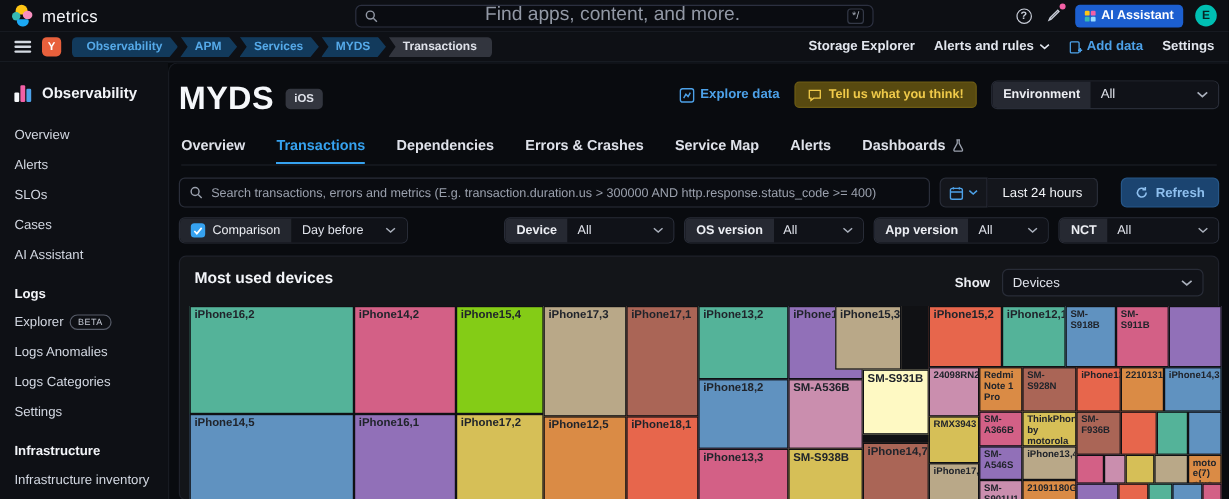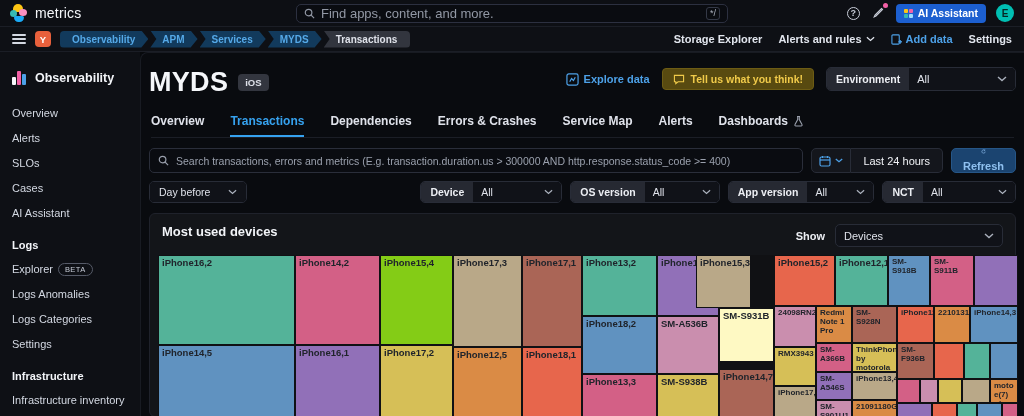--- a/index.html
+++ b/index.html
@@ -13,21 +13,21 @@
   .brand { display:flex; align-items:center; gap:7px; width:250px; }
   .logo { position:relative; width:18px; height:18px; }
   .logo i { position:absolute; border-radius:50%; }
   .logo .l1 { width:10px; height:8px; left:3px; top:0; background:#fec514; border-radius:6px 6px 2px 2px;}
   .logo .l2 { width:7px; height:7px; left:0; top:6px; background:#36b9b3; }
   .logo .l3 { width:8px; height:7px; right:1px; top:5px; background:#f990c0; }
   .logo .l4 { width:10px; height:6px; left:4px; bottom:0; background:#1ba9f5; border-radius:2px 2px 6px 6px;}
   .brand-name { font-size:14px; color:#f5f7fa; letter-spacing:.2px; }
   .topsearch { flex:1; max-width:432px; height:19px; background:#0a0c11; border:1px solid #2c3040;
     border-radius:5px; display:flex; align-items:center; padding:0 7px; gap:6px; margin:0 auto; }
-  .topsearch .ph { font-size:13px; color:#9298a5; flex:1; }
+  .topsearch .ph { font-size:16px; color:#9298a5; flex:1;text-align:center; }
   .kbd { font-size:9px; color:#aab0bc; border:1px solid #343947; border-radius:3px; padding:0 3px; line-height:11px; }
   .top-right { display:flex; align-items:center; gap:10px; width:250px; justify-content:flex-end; }
   .iconbtn { position:relative; width:16px; height:16px; display:flex; align-items:center; justify-content:center;
     color:#c8cdd8; font-size:11px; cursor:pointer; }
   .dot { position:absolute; top:-2px; right:-2px; width:5px; height:5px; border-radius:50%; background:#f360a6; }
   .ai-btn { display:flex; align-items:center; gap:5px; background:#1c5fd0; border:none; border-radius:4px;
     height:19px; padding:0 8px; color:#fff; font-size:10.5px; font-weight:bold; cursor:pointer; }
   .ai-glyph { display:grid; grid-template-columns:4px 4px; grid-gap:1px; }
   .ai-glyph i { width:4px; height:4px; border-radius:1px; }
   .avatar { width:18px; height:18px; border-radius:50%; background:#00bfb3; color:#062624; font-size:10px;
@@ -85,21 +85,21 @@
   
   .searchrow { display:flex; align-items:center; gap:8px; margin:10px 0 0 0; }
   .query-input { flex:1; height:25px; background:#0a0c11; border:1px solid #2a2e3a; border-radius:5px;
     display:flex; align-items:center; gap:7px; padding:0 8px; }
   .query-input .ph { font-size:10.5px; color:#9aa0ad; white-space:nowrap; overflow:hidden; }
   .datebtn { height:25px; background:#14161c; border:1px solid #282c37; border-radius:5px 0 0 5px; display:flex;
     align-items:center; gap:4px; padding:0 7px; cursor:pointer; }
   .timetxt { height:25px; background:#14161c; border:1px solid #282c37; border-left:none; border-radius:0 5px 5px 0;
     display:flex; align-items:center; padding:0 12px; font-size:11px; color:#f0f2f6; cursor:pointer; }
   .refresh { height:25px; background:#1b4470; border:1px solid #265687; color:#8fc0ef; font-weight:bold; font-size:11px;
-    border-radius:5px; display:flex; align-items:center; gap:6px; padding:0 11px; margin-left:0; cursor:pointer; font-family:inherit;flex-direction:column;}
+    border-radius:5px; display:flex; align-items:center; gap:6px; padding:0 11px; margin-left:11px; cursor:pointer; font-family:inherit;}
 
   
   .filterrow { display:flex; align-items:center; margin:8px 0 0 0; gap:8px; }
   .compare-group { display:flex; align-items:stretch; height:22px; border:1px solid #282c37; border-radius:5px; overflow:hidden; }
   .compare-left { background:#23262e; display:flex; align-items:center; gap:6px; padding:0 9px; }
   .checkbox { width:12px; height:12px; border-radius:3px; background:#36a2ef; display:flex; align-items:center; justify-content:center; cursor:pointer; }
   .compare-label { font-size:10.5px; color:#eceef3; }
   .compare-sel { background:#101218; display:flex; align-items:center; gap:18px; padding:0 9px; font-size:10.5px; color:#dfe2ea; cursor:pointer;text-align:right; }
   .rt-filters { margin-left:auto; display:flex; gap:8px; }
   .rt-filters .formgroup { height:22px; }
@@ -305,20 +305,28 @@
           <svg width="11" height="11" viewBox="0 0 12 12">
               <path d="M10 6 a4 4 0 1 1 -1.2 -2.8" fill="none" stroke="#8fc0ef" stroke-width="1.4"></path>
               <path d="M9.2 0.8 v2.6 h-2.6" fill="none" stroke="#8fc0ef" stroke-width="1.4"></path>
             </svg>
           <span>Refresh</span>
         </button>
       </div>
 
       <div class="filterrow">
         <div class="compare-group">
+          <div class="compare-left">
+            <span class="checkbox">
+              <svg width="8" height="7" viewBox="0 0 9 8">
+                  <path d="M1 4 l2.4 2.5 L8 1" fill="none" stroke="#fff" stroke-width="1.6"></path>
+                </svg>
+            </span>
+            <span class="compare-label">Comparison</span>
+          </div>
           <div class="compare-sel">
             <span>Day before</span>
             <svg class="chev" width="9" height="6" viewBox="0 0 10 6">
                 <path d="M1 1l4 3.5L9 1" fill="none" stroke="#aab0bc" stroke-width="1.4"></path>
               </svg>
           </div>
         </div>
         <div class="rt-filters">
           <div class="formgroup">
             <span class="grouplabel">Device</span>

